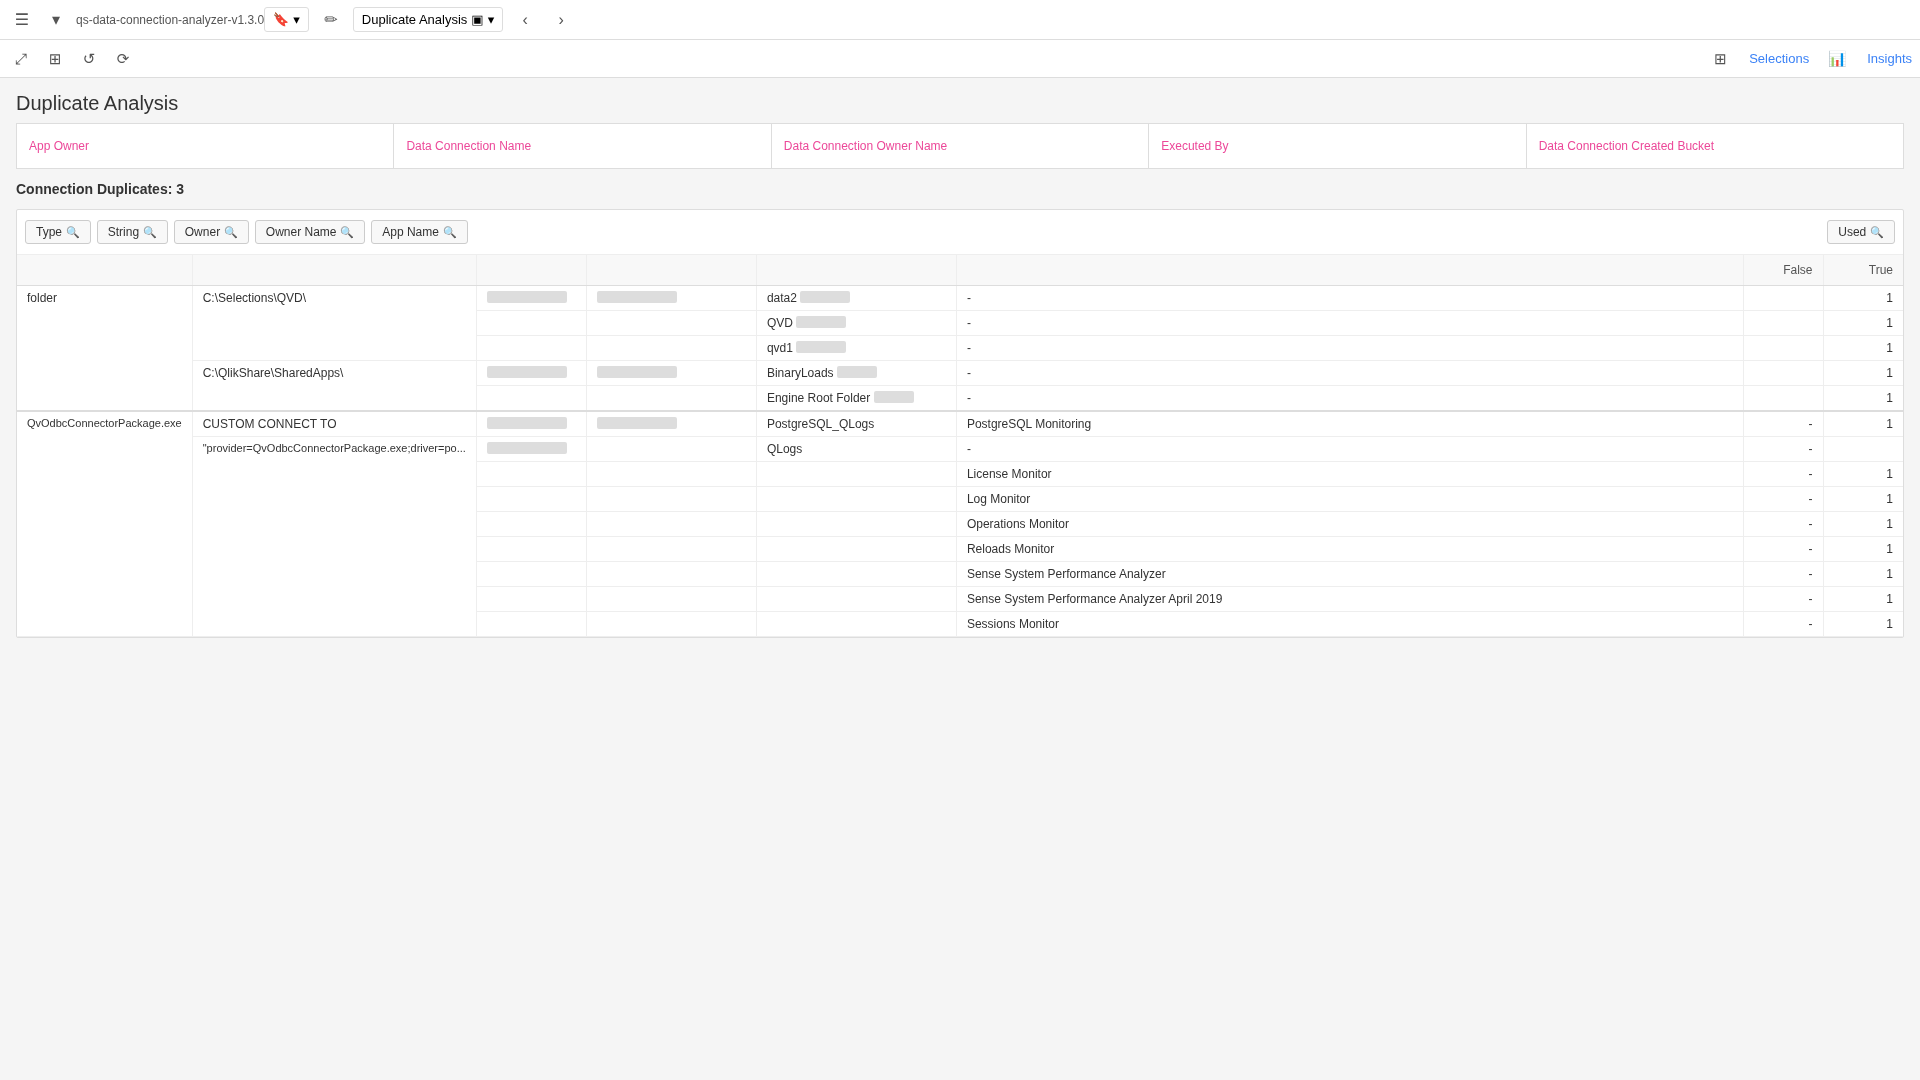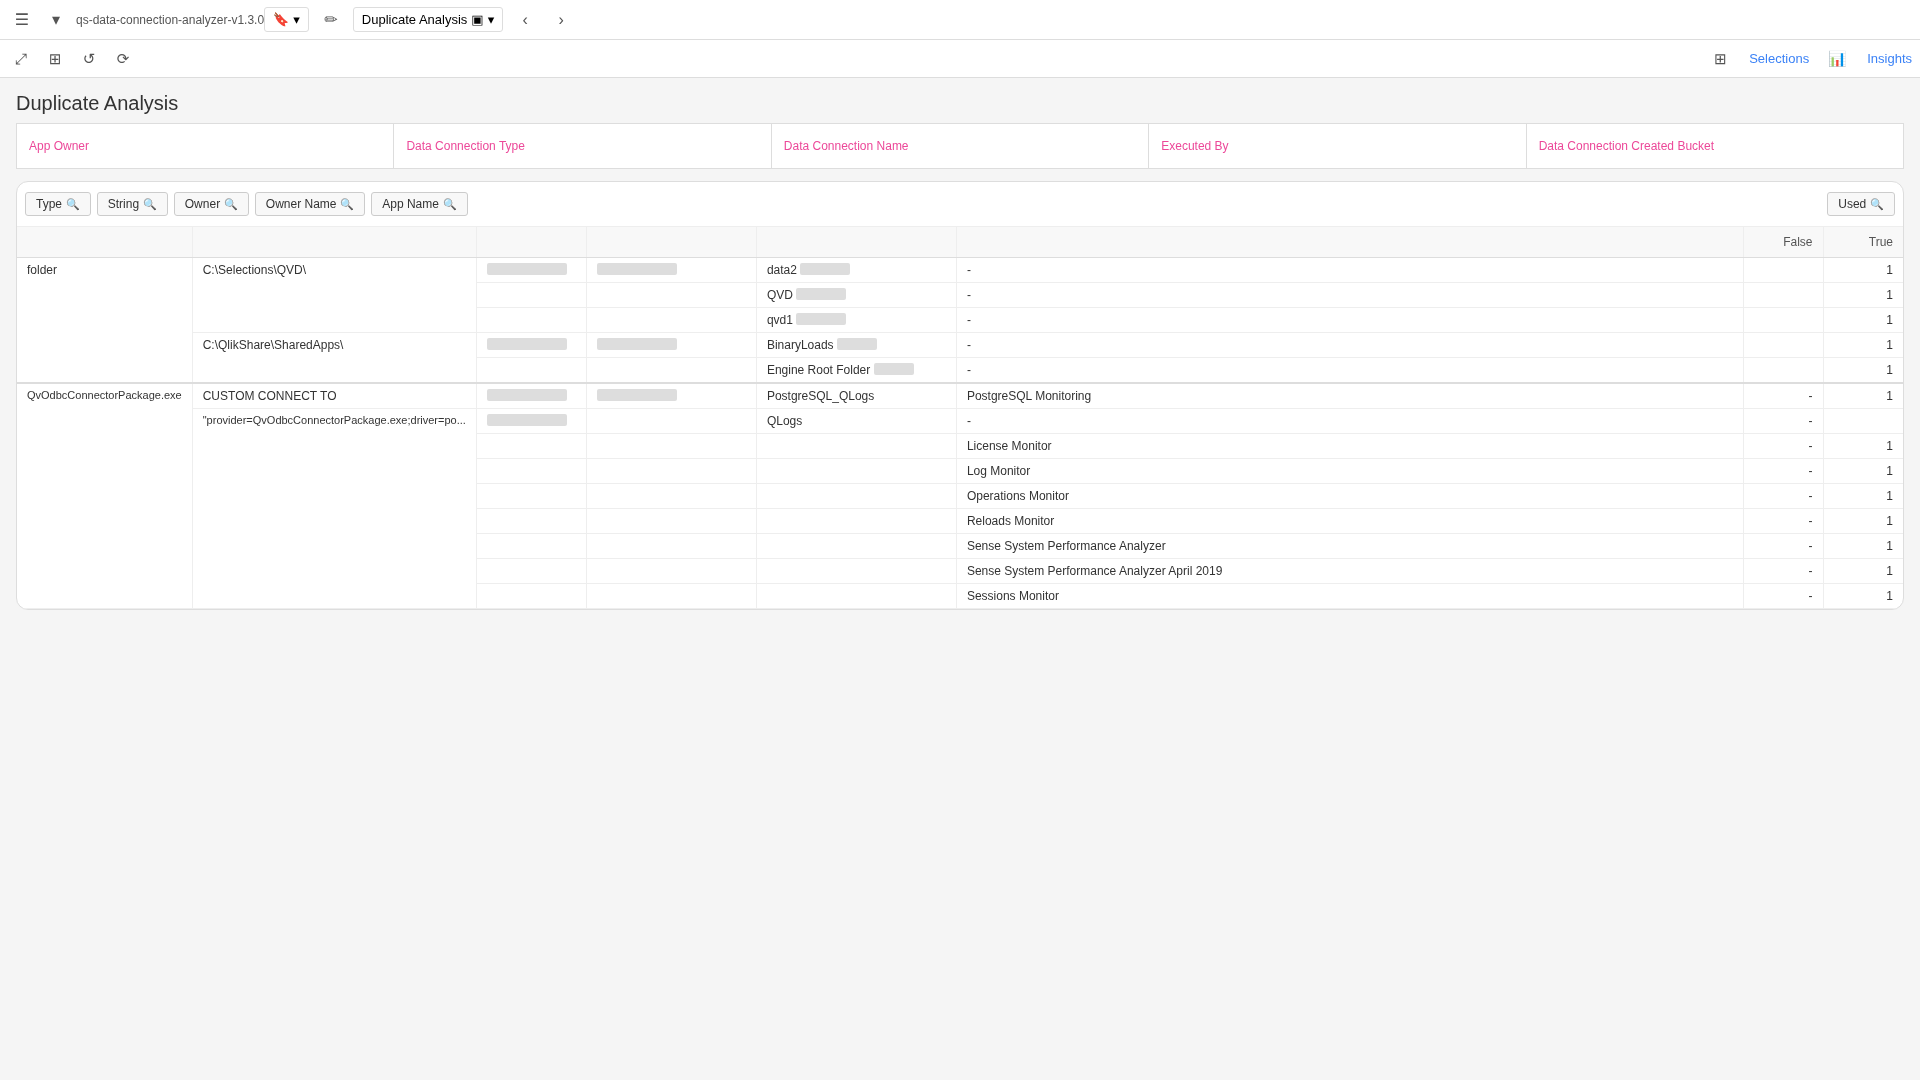--- a/index.html
+++ b/index.html
@@ -48,21 +48,21 @@
 
     
     .main-content { padding: 0 16px; }
 
     .section-header {
       font-size: 14px; font-weight: 600; color: #333; margin-bottom: 12px;
     }
 
     
     .table-wrapper {
-      background: #fff; border: 1px solid #ddd; border-radius: 12px; overflow: hidden;
+      background: #fff; border: 1px solid #ddd; border-radius: 2px; overflow: hidden;
     }
 
     
     .filter-btn-row {
       display: flex; align-items: center; padding: 10px 8px; border-bottom: 1px solid #eee; gap: 6px;
     }
     .filter-btn {
       display: flex; align-items: center; gap: 4px; padding: 4px 10px;
       border: 1px solid #ccc; border-radius: 3px; background: #f8f8f8;
       font-size: 12px; cursor: pointer; color: #333;
@@ -130,34 +130,35 @@
 
 <div class="page-title-bar">
   <h1 class="page-title">Duplicate Analysis</h1>
 </div>
 
 <div class="filter-row">
   <div class="filter-cell">
     <span>App Owner</span>
   </div>
   <div class="filter-cell">
-    <span>Data Connection Type</span>
-  </div>
-  <div class="filter-cell">
     <span>Data Connection Name</span>
   </div>
   <div class="filter-cell">
+    <span>Data Connection Owner Name</span>
+  </div>
+  <div class="filter-cell">
     <span>Executed By</span>
   </div>
   <div class="filter-cell">
     <span>Data Connection Created Bucket</span>
   </div>
 </div>
 
 <div class="main-content">
+  <div class="section-header">Connection Duplicates: 3</div>
 
   <div class="table-wrapper">
 
     <div class="filter-btn-row">
       <button class="filter-btn">
         <span>Type</span>
         <span class="search-icon">🔍</span>
       </button>
       <button class="filter-btn">
         <span>String</span>

